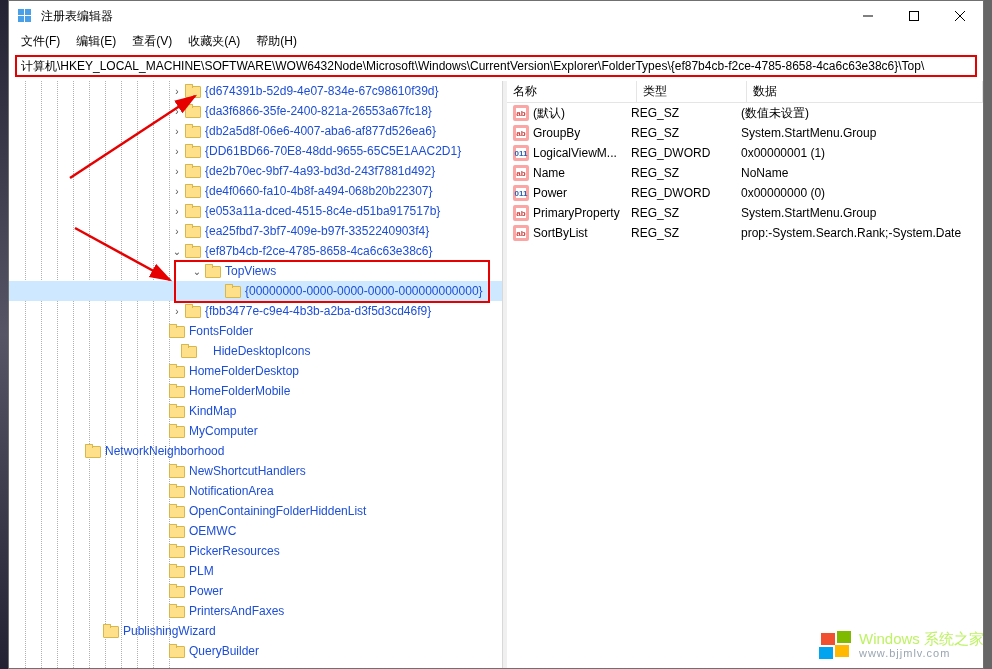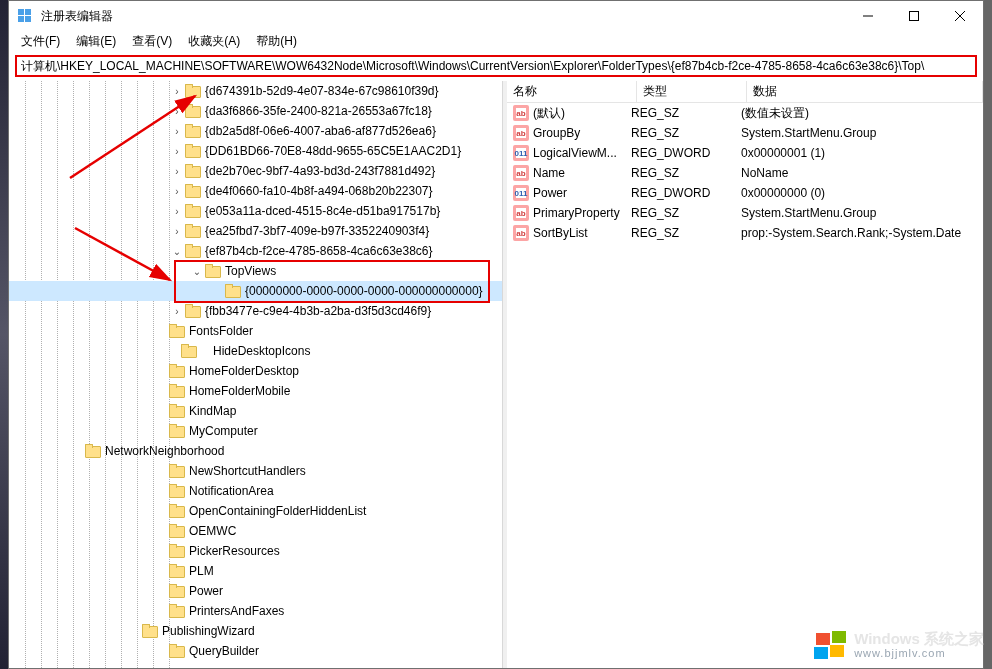--- a/index.html
+++ b/index.html
@@ -25,21 +25,21 @@
   
   .vlines { position:absolute; left:0; top:0; bottom:0; pointer-events:none; }
   .vline { position:absolute; top:0; bottom:0; border-left:1px dotted #b0b0b0; }
 
   .tree { position:absolute; left:0; top:0; right:0; }
   .row { height:20px; display:flex; align-items:center; white-space:nowrap; position:relative; }
   .exp { width:16px; height:16px; display:flex; align-items:center; justify-content:center; color:#555; font-size:10px; cursor:pointer; }
   .fld { width:16px; height:14px; margin-right:4px; position:relative; }
   .fld::before { content:""; position:absolute; left:0; top:2px; width:14px; height:10px; background:#ffe08a; border:1px solid #d9b84b; border-radius:1px; }
   .fld::after  { content:""; position:absolute; left:0; top:0;   width:6px;  height:3px;  background:#ffe08a; border:1px solid #d9b84b; border-bottom:none; border-radius:1px 1px 0 0;}
-  .lbl { color:#000000; }
+  .lbl { color:#1d4ed8; }
   .row.sel { background:#cde8ff; }
   .row.sel .lbl { background:#cde8ff; }
 
   .highlight-box { position:absolute; border:2px solid #e60000; pointer-events:none; }
 
   .list-header { height:22px; display:flex; border-bottom:1px solid #e5e5e5; background:#fff; }
   .col { display:flex; align-items:center; padding:0 6px; border-right:1px solid #e5e5e5; color:#000; }
   .col.n { width:130px; } .col.t { width:110px; } .col.d { flex:1; }
 
   .list-body .lrow { height:20px; display:flex; align-items:center; }
@@ -50,21 +50,21 @@
   .vicon { width:16px; height:16px; flex:0 0 16px; background:#fff; border:3px solid #fca5a5; border-radius:2px; display:flex; align-items:center; justify-content:center; font-size:8px; font-weight:bold; color:#d04040; }
   .vicon.dw { color:#3060b0; }
 
   
   .annot { position:absolute; pointer-events:none; }
 
   .watermark { position:absolute; right:8px; bottom:8px; display:flex; align-items:center; gap:6px; }
   .wm-logo { width:34px; height:30px; position:relative; }
   .wm-logo div { position:absolute; width:14px; height:12px; }
   .wm-text { line-height:14px; }
-  .wm-text .l1 { color:#e5e5e5; font-size:15px; font-weight:700; }
+  .wm-text .l1 { color:#bef264; font-size:15px; font-weight:400; }
   .wm-text .l2 { color:#9aa6b2; font-size:11px; letter-spacing:1px; }
 
   
   .bgstrip { position:absolute; left:0; top:0; width:8px; height:100%; background:linear-gradient(#223,#556,#223); }
 </style>
 </head>
 <body>
 <div class="bgstrip"></div>
 
 <div class="window">
@@ -255,21 +255,21 @@
           <div class="row" style="padding-left: 144px;">
             <span class="exp"></span>
             <span class="fld"></span>
             <span class="lbl">Power</span>
           </div>
           <div class="row" style="padding-left: 144px;">
             <span class="exp"></span>
             <span class="fld"></span>
             <span class="lbl">PrintersAndFaxes</span>
           </div>
-          <div class="row" style="padding-left: 117px;">
+          <div class="row" style="padding-left: 78px;">
             <span class="exp"></span>
             <span class="fld"></span>
             <span class="lbl">PublishingWizard</span>
           </div>
           <div class="row" style="padding-left: 144px;">
             <span class="exp"></span>
             <span class="fld"></span>
             <span class="lbl">QueryBuilder</span>
           </div>
         </div>

